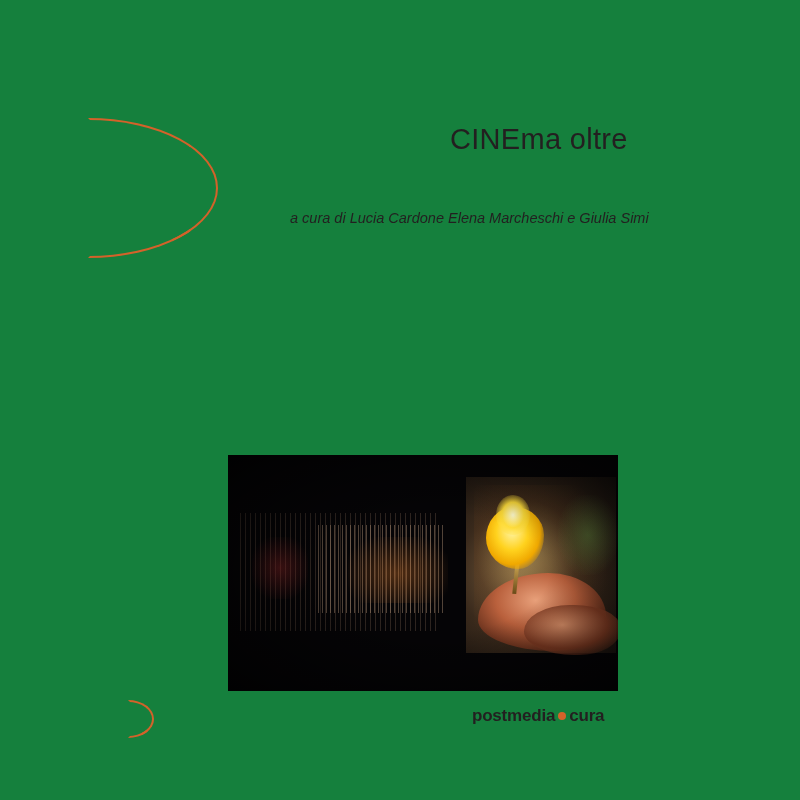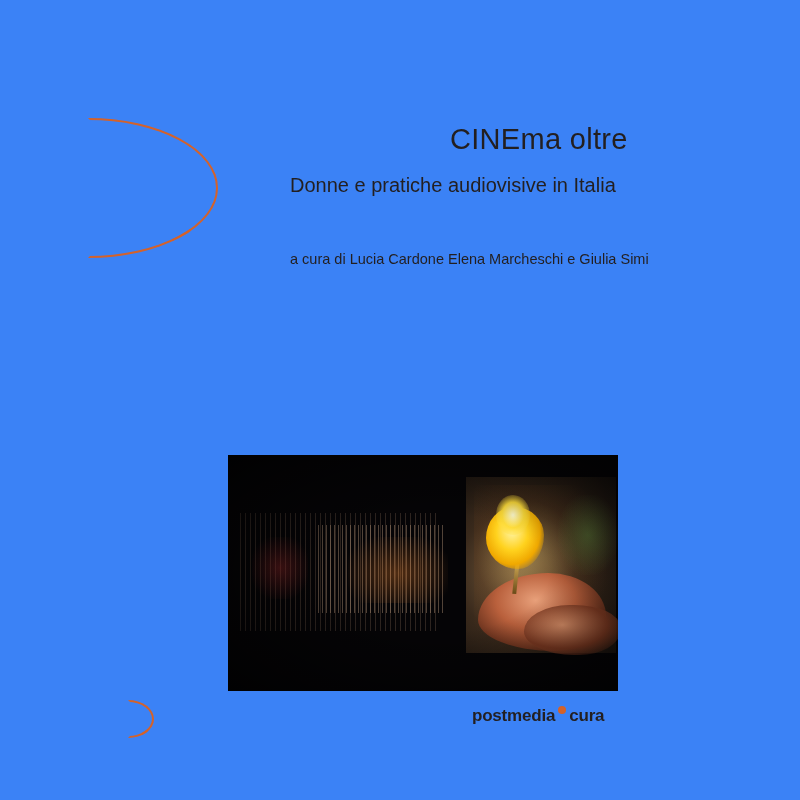--- a/index.html
+++ b/index.html
@@ -13,21 +13,21 @@
     font-family: "Liberation Sans", sans-serif;
     overflow: hidden;
   }
 
   .cover {
     position: absolute;
     left: 0;
     top: 0;
     width: 800px;
     height: 800px;
-    background: #3b82f6;
+    background: #15803d;
   }
 
   
   .arc-large {
     position: absolute;
     left: 88px;
     top: 118px;
     width: 130px;
     height: 140px;
     border: 2px solid #d4622a;
@@ -70,20 +70,21 @@
     font-size: 20px;
     color: #231f20;
     margin: 16px 0 0 0;
     padding-left: 62px;
     font-weight: normal;
     line-height: 1.25;
   }
   .editors {
     font-size: 14.5px;
     color: #231f20;
+    font-style: italic;
     margin: 52px 0 17px 0;
     padding-left: 62px;
     line-height: 1.3;
   }
 
   
   .photo {
     position: absolute;
     left: 228px;
     top: 455px;
@@ -213,21 +214,21 @@
     left: 0; top: 0; right: 0; bottom: 0;
     background: radial-gradient(ellipse at 55% 50%, rgba(0,0,0,0) 35%, rgba(0,0,0,0.55) 85%, rgba(0,0,0,0.8) 100%);
   }
 
   
   .publisher {
     position: absolute;
     left: 472px;
     top: 706px;
     display: flex;
-    align-items: flex-start;
+    align-items: center;
     font-size: 17px;
     color: #231f20;
     font-weight: bold;
     letter-spacing: -0.2px;
   }
   .pub-dot {
     width: 8px;
     height: 8px;
     border-radius: 50%;
     background: #d4622a;
@@ -238,21 +239,20 @@
 </head>
 <body>
 
 <div class="cover">
 
   <div class="arc-large"></div>
   <div class="arc-small"></div>
 
   <div class="title-block">
     <h1 class="main-title">CINEma oltre</h1>
-    <div class="subtitle">Donne e pratiche audiovisive in Italia</div>
     <div class="editors">a cura di Lucia Cardone Elena Marcheschi e Giulia Simi</div>
   </div>
 
   <div class="photo">
     <div class="ph-blinds"></div>
     <div class="ph-blinds2"></div>
     <div class="ph-red"></div>
     <div class="ph-warm"></div>
     <div class="ph-screen"></div>
     <div class="ph-screen-glow"></div>

